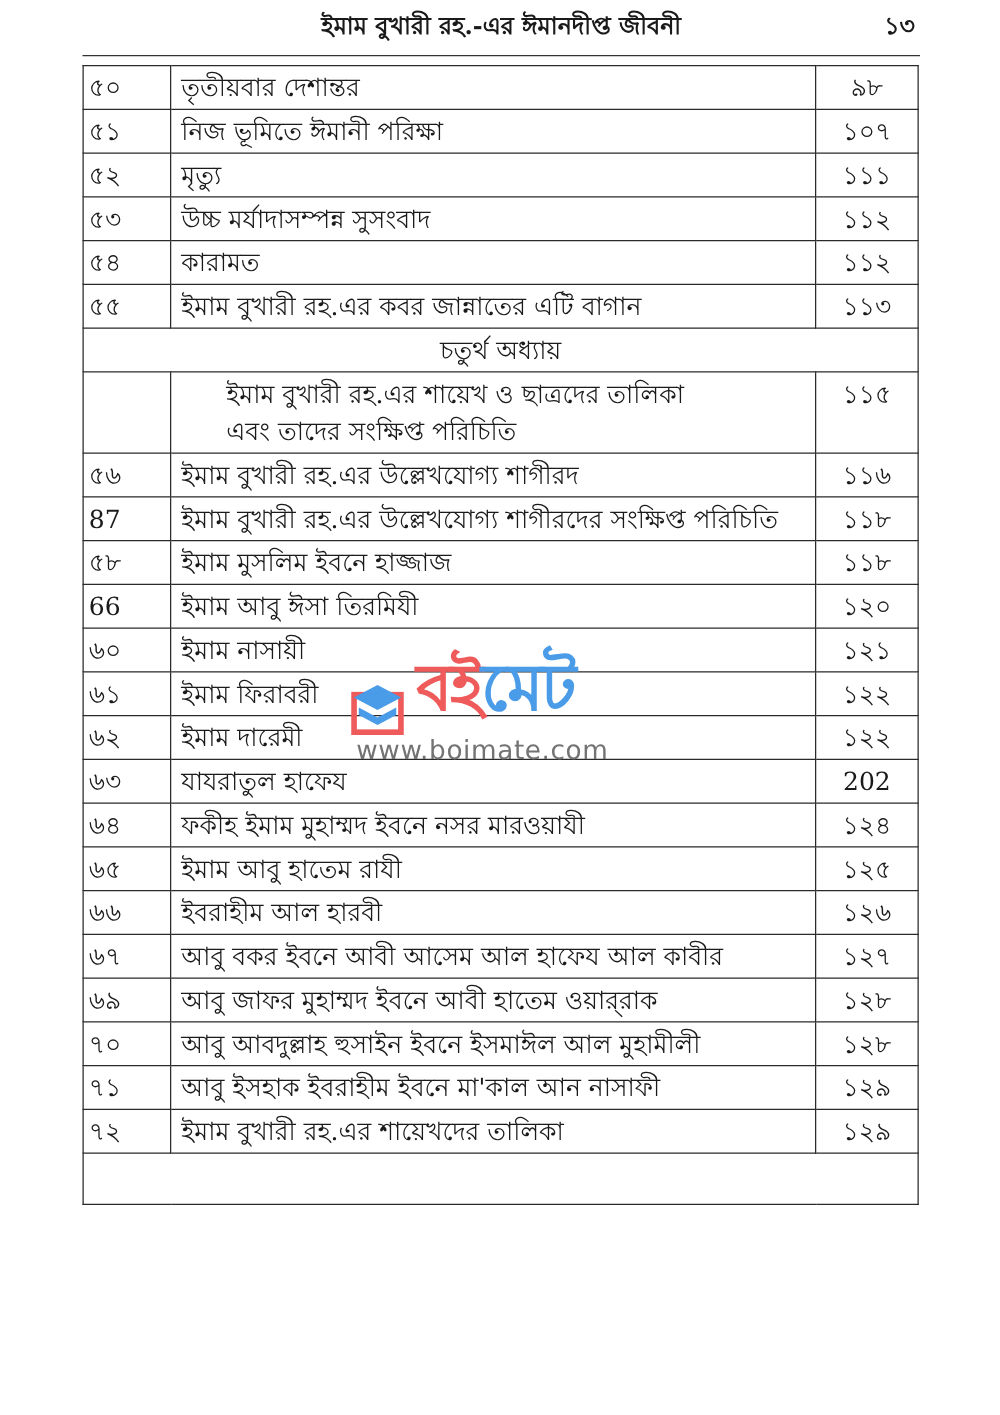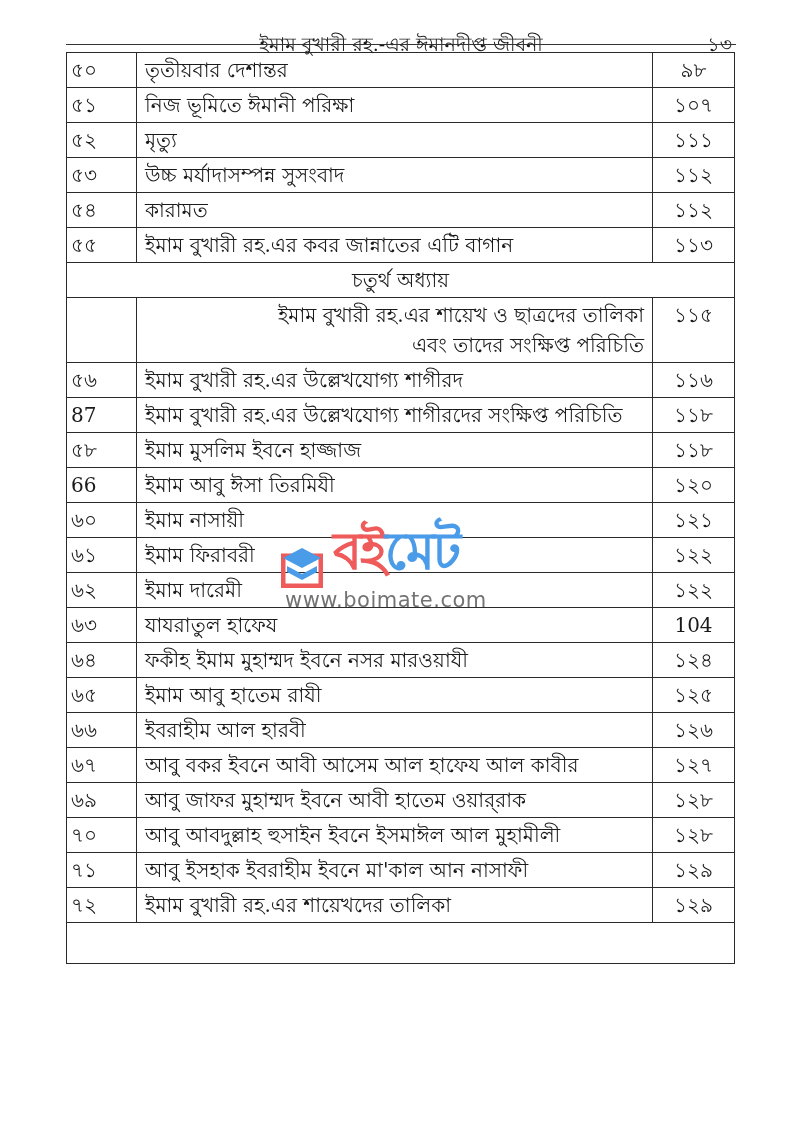--- a/index.html
+++ b/index.html
@@ -2,21 +2,21 @@
 <html><head>
 <meta charset="utf-8">
 <style>
   html, body { margin: 0; padding: 0; }
   body {
     width: 800px; height: 1132px; background: #ffffff; position: relative;
     font-family: "DejaVu Serif", "Liberation Serif", serif; color: #1a1a1a;
     overflow: hidden;
   }
   .header {
-    position: absolute; left: 66px; top: 28px; width: 670px; height: 28px;
+    position: absolute; left: 66px; top: 4px; width: 670px; height: 28px; font-weight: bold;
   }
   .header-title {
     position: absolute; left: 0; right: 0; top: 2px; text-align: center;
     font-size: 19px;
   }
   .header-page {
     position: absolute; right: 4px; top: 2px; font-size: 19px;
   }
   .header-rule {
     position: absolute; left: 66px; top: 44px; width: 670px; height: 0;
@@ -29,21 +29,21 @@
   .toc td {
     border: 1.3px solid #2a2a2a; font-size: 20px; line-height: 30px;
     padding: 2px 8px; vertical-align: top;
   }
   .toc col.c-num { width: 70px; }
   .toc col.c-title { width: 516px; }
   .toc col.c-page { width: 82px; }
   .toc td.num { padding-left: 4px; }
   .toc td.page { text-align: center; }
   .toc td.chapter { text-align: center; }
-  .toc td.center-title { text-align: right; padding-left: 44px; }
+  .toc td.center-title { text-align: left; padding-left: 44px; }
   .toc tr.blank td { height: 36px; }
   .watermark {
     position: absolute; left: 275px; top: 522px; width: 260px; height: 96px;
     pointer-events: none;
   }
   .wm-logo {
     position: absolute; left: 6px; top: 20px; width: 42px; height: 46px;
   }
   .wm-text {
     position: absolute; left: 58px; top: -6px; font-family: "DejaVu Sans", sans-serif;
@@ -148,21 +148,21 @@
         <td class="page">১২২</td>
       </tr>
       <tr>
         <td class="num">৬২</td>
         <td>ইমাম দারেমী</td>
         <td class="page">১২২</td>
       </tr>
       <tr>
         <td class="num">৬৩</td>
         <td>যাযরাতুল হাফেয</td>
-        <td class="page">104</td>
+        <td class="page">202</td>
       </tr>
       <tr>
         <td class="num">৬৪</td>
         <td>ফকীহ ইমাম মুহাম্মদ ইবনে নসর মারওয়াযী</td>
         <td class="page">১২৪</td>
       </tr>
       <tr>
         <td class="num">৬৫</td>
         <td>ইমাম আবু হাতেম রাযী</td>
         <td class="page">১২৫</td>

